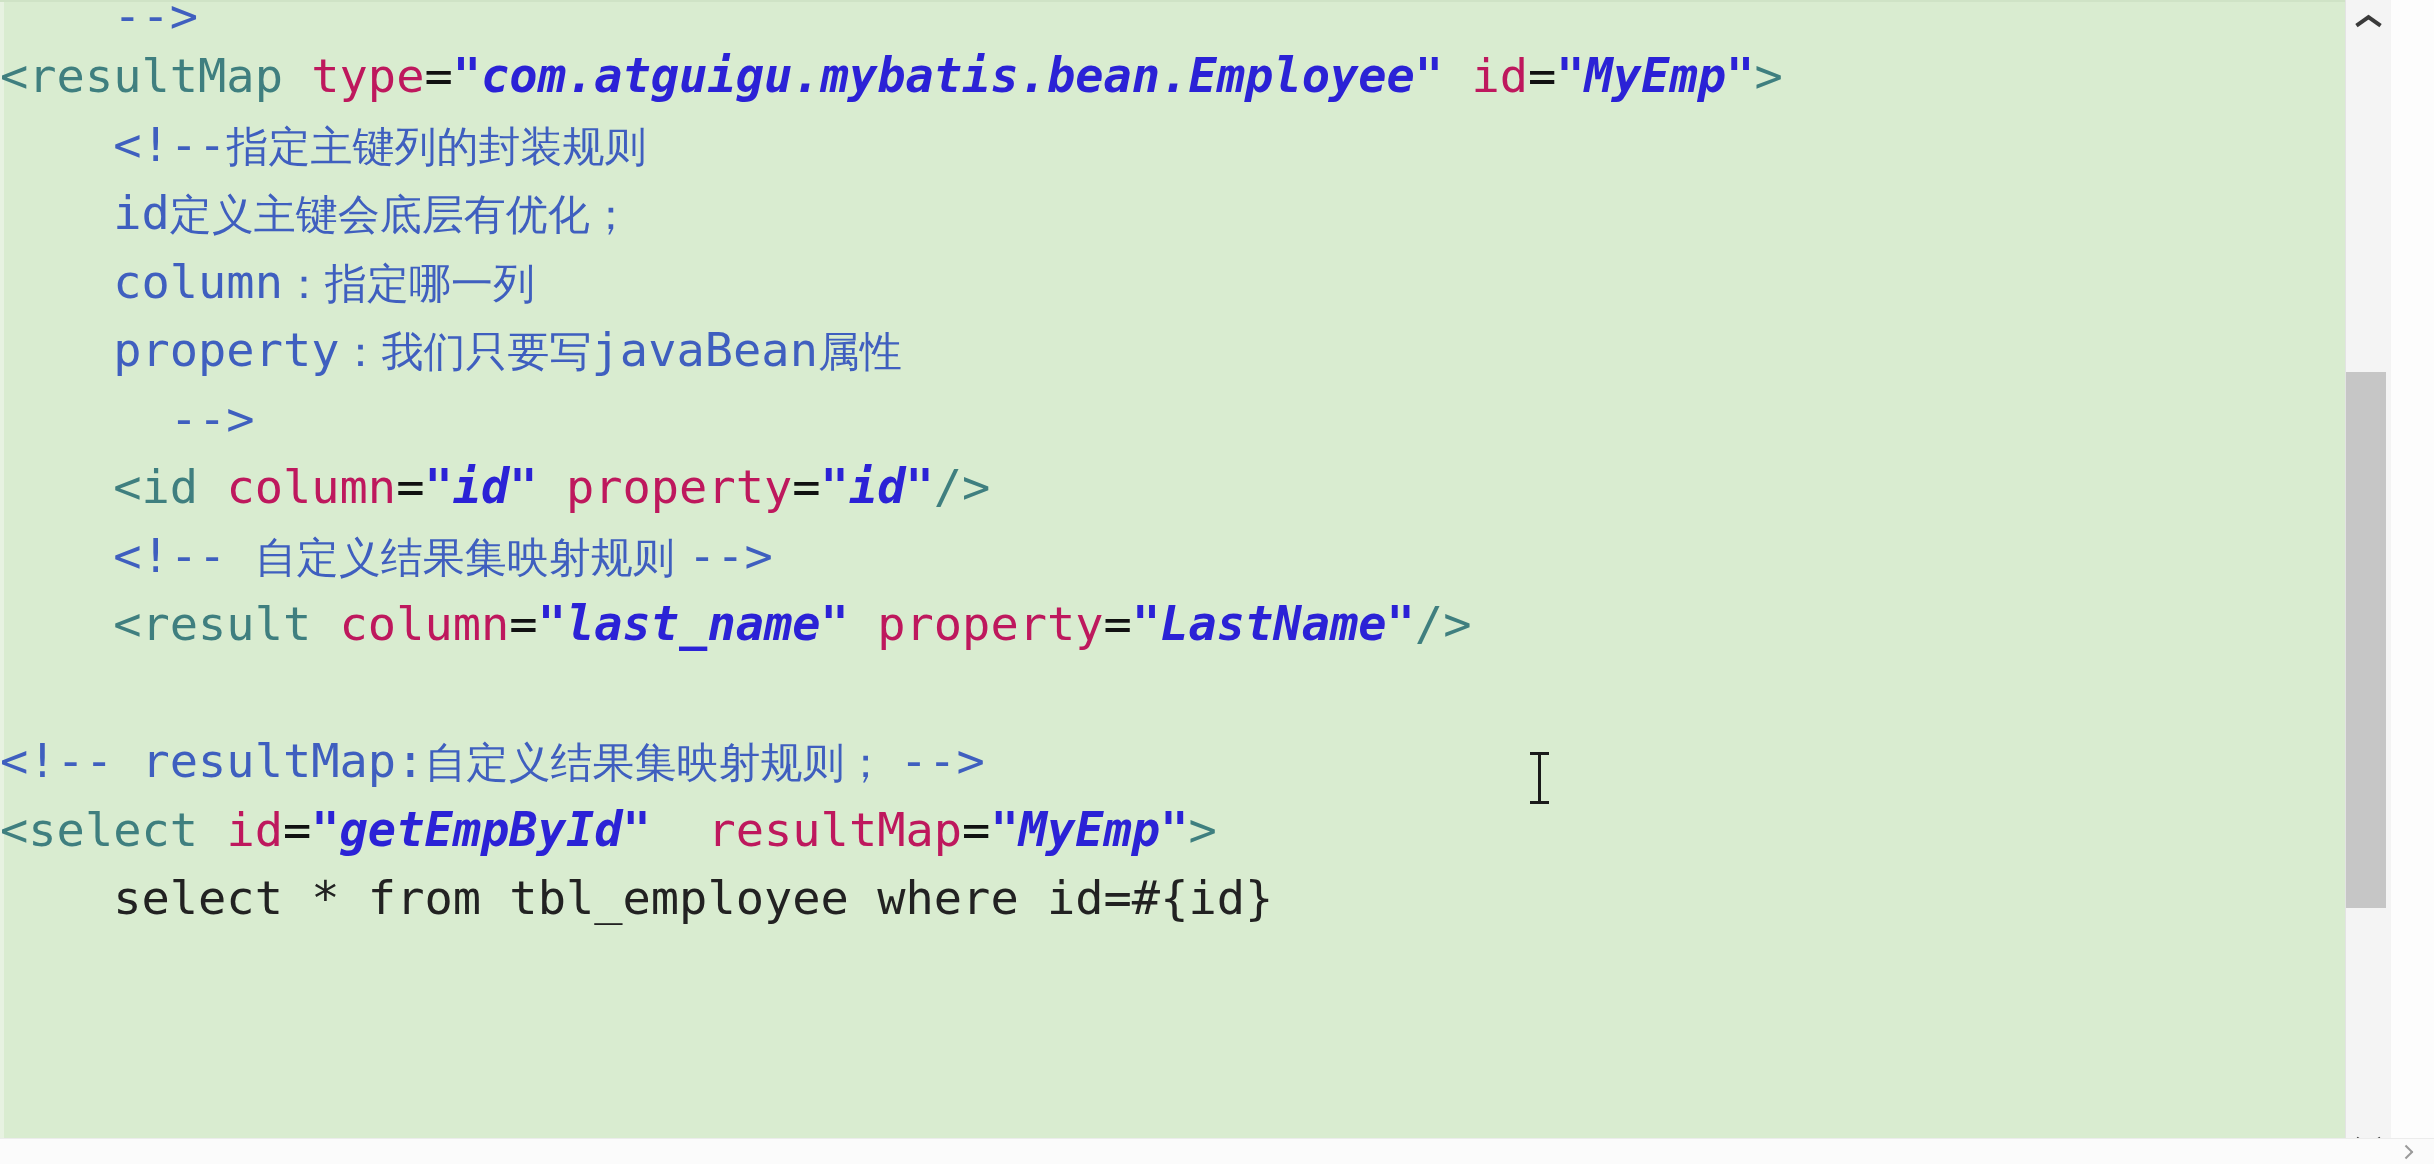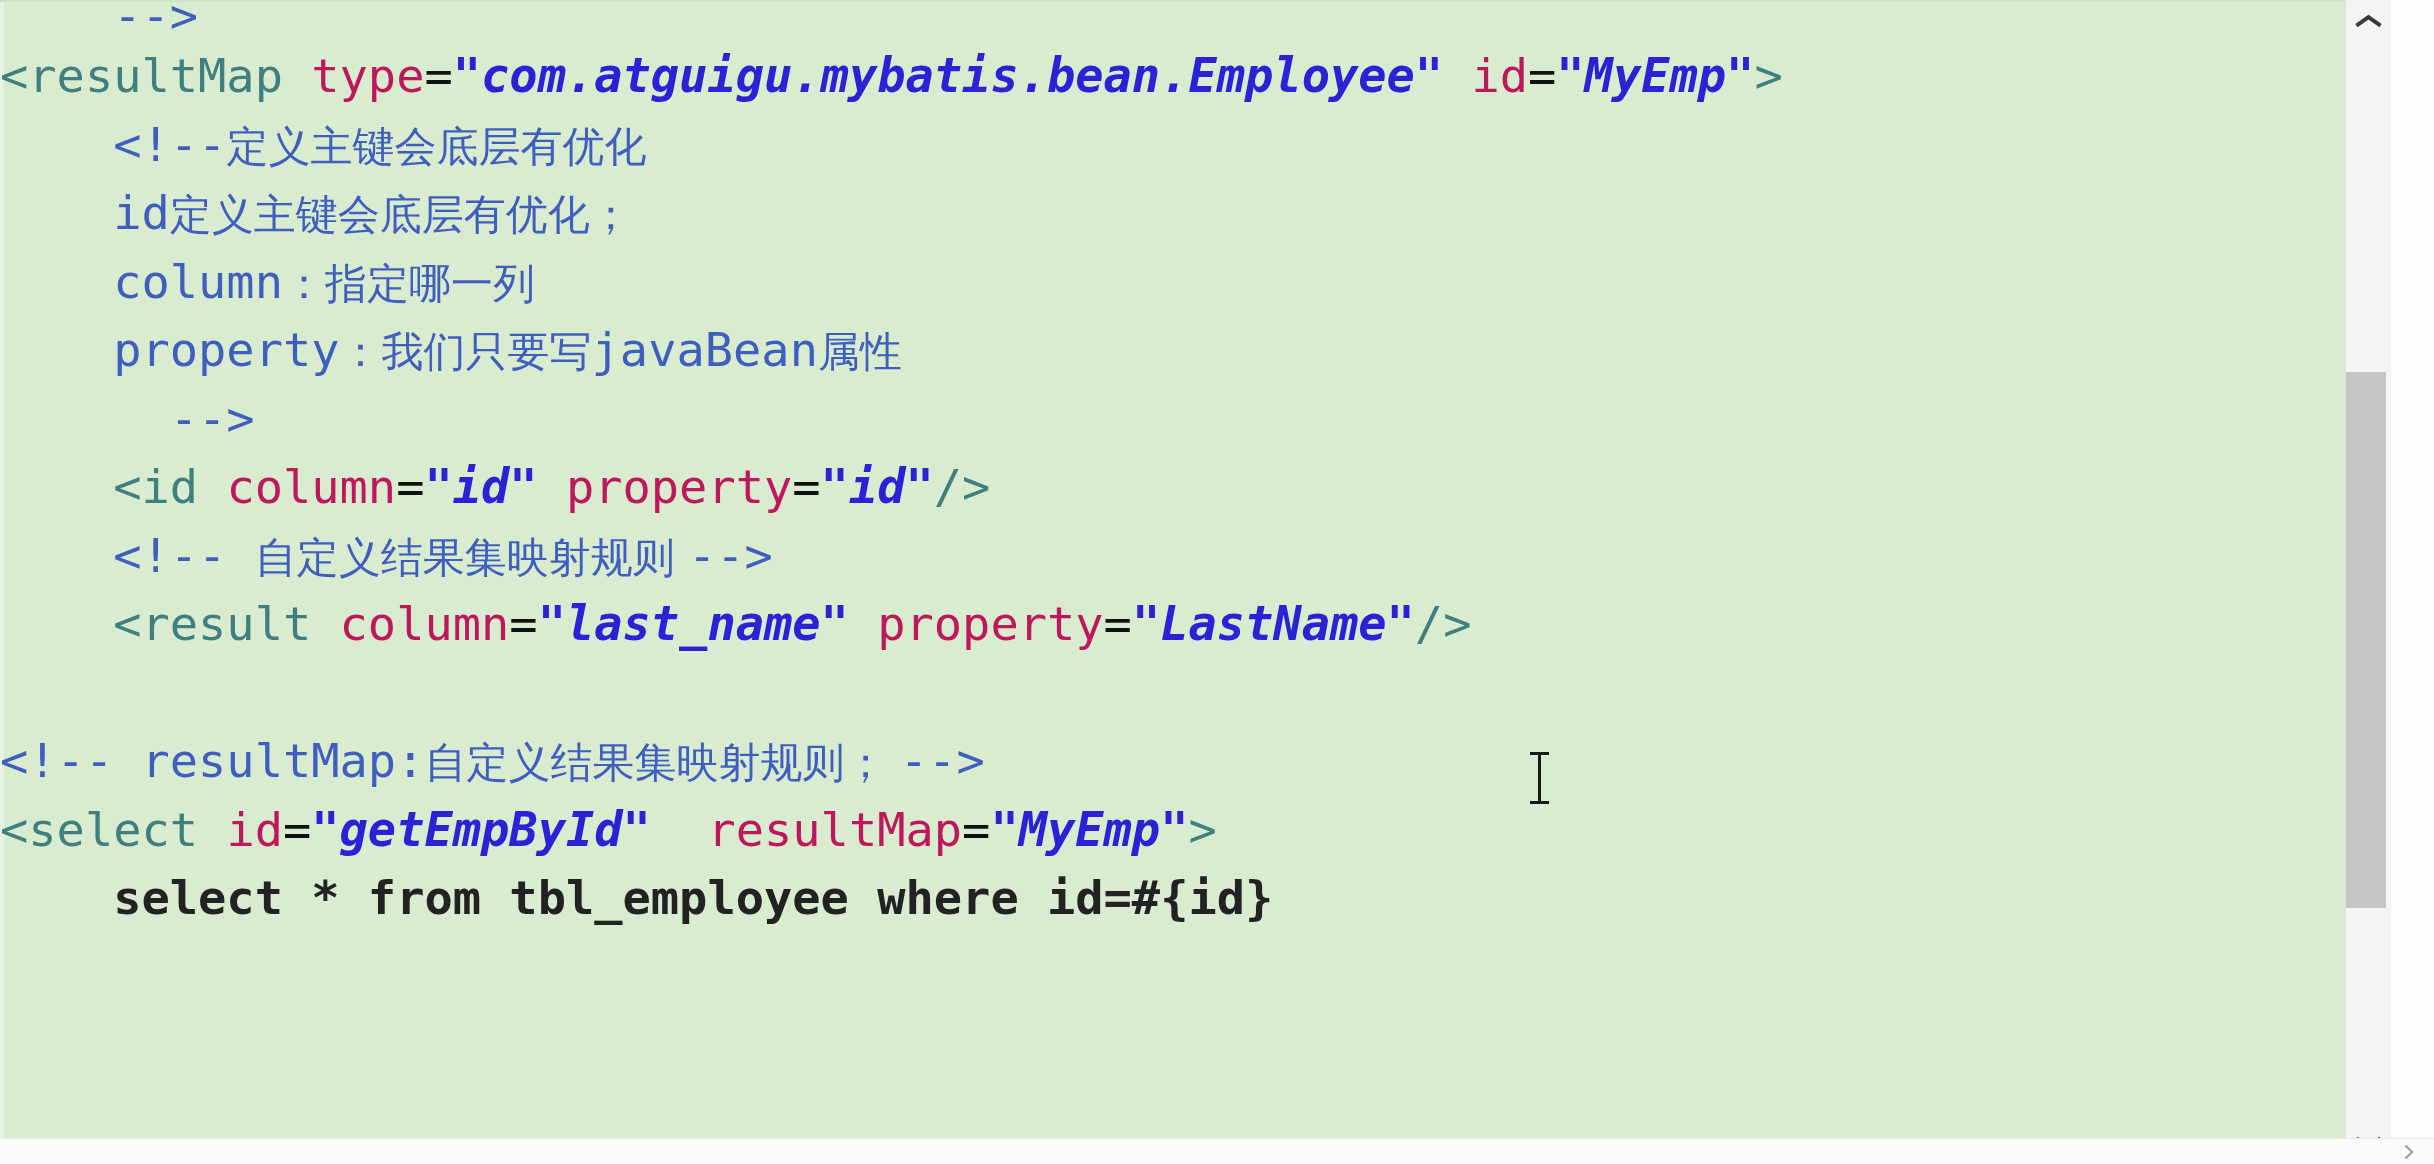--- a/index.html
+++ b/index.html
@@ -72,21 +72,21 @@
   }
 
   
   .tok-tag      { color: #3f7f7f; }   
   .tok-attr     { color: #be185d; }   
   .tok-eq       { color: #111111; }   
   .tok-val      { color: #2b22d6; font-style: italic; font-weight: bold; }
   .tok-comment  { color: #3f5fbf; }   
   .tok-cjk      { color: #3f5fbf; font-family: "DejaVu Sans", "Liberation Sans", sans-serif; font-size: 42px; }
   .tok-plain    { color: #222222; }   
-  .tok-sql      { color: #222222; font-weight: bold; }
+  .tok-sql      { color: #222222; }
 
   
   #mouse-caret {
     position: absolute;
     left: 1528px;
     top: 748px;
     width: 22px;
     height: 56px;
     pointer-events: none;
   }
@@ -205,21 +205,21 @@
 
 <div id="editor-window">
 
   <div id="code-viewport">
     <div id="left-edge"></div>
 
     <div id="code-surface">
 
     <div class="code-line first" id="line-1"><span class="ln-inner"><span>    </span><span class="tok-comment">--&gt;</span></span></div>
         <div class="code-line" id="line-2"><span class="ln-inner"><span class="tok-tag">&lt;resultMap</span><span class="tok-plain"> </span><span class="tok-attr">type</span><span class="tok-eq">=</span><span class="tok-val">"com.atguigu.mybatis.bean.Employee"</span><span class="tok-plain"> </span><span class="tok-attr">id</span><span class="tok-eq">=</span><span class="tok-val">"MyEmp"</span><span class="tok-tag">&gt;</span></span></div>
-        <div class="code-line" id="line-3"><span class="ln-inner"><span>    </span><span class="tok-comment">&lt;!--</span><span class="tok-cjk">定义主键会底层有优化</span></span></div>
+        <div class="code-line" id="line-3"><span class="ln-inner"><span>    </span><span class="tok-comment">&lt;!--</span><span class="tok-cjk">指定主键列的封装规则</span></span></div>
         <div class="code-line" id="line-4"><span class="ln-inner"><span>    </span><span class="tok-comment">id</span><span class="tok-cjk">定义主键会底层有优化；</span></span></div>
         <div class="code-line" id="line-5"><span class="ln-inner"><span>    </span><span class="tok-comment">column</span><span class="tok-cjk">：指定哪一列</span></span></div>
         <div class="code-line" id="line-6"><span class="ln-inner"><span>    </span><span class="tok-comment">property</span><span class="tok-cjk">：我们只要写</span><span class="tok-comment">javaBean</span><span class="tok-cjk">属性</span></span></div>
         <div class="code-line" id="line-7"><span class="ln-inner"><span>      </span><span class="tok-comment">--&gt;</span></span></div>
         <div class="code-line" id="line-8"><span class="ln-inner"><span>    </span><span class="tok-tag">&lt;id</span><span class="tok-plain"> </span><span class="tok-attr">column</span><span class="tok-eq">=</span><span class="tok-val">"id"</span><span class="tok-plain"> </span><span class="tok-attr">property</span><span class="tok-eq">=</span><span class="tok-val">"id"</span><span class="tok-tag">/&gt;</span></span></div>
         <div class="code-line" id="line-9"><span class="ln-inner"><span>    </span><span class="tok-comment">&lt;!-- </span><span class="tok-cjk">自定义结果集映射规则 </span><span class="tok-comment">--&gt;</span></span></div>
         <div class="code-line" id="line-10"><span class="ln-inner"><span>    </span><span class="tok-tag">&lt;result</span><span class="tok-plain"> </span><span class="tok-attr">column</span><span class="tok-eq">=</span><span class="tok-val">"last_name"</span><span class="tok-plain"> </span><span class="tok-attr">property</span><span class="tok-eq">=</span><span class="tok-val">"LastName"</span><span class="tok-tag">/&gt;</span></span></div>
         <div class="code-line" id="line-13"><span class="ln-inner"></span></div>
         <div class="code-line" id="line-14"><span class="ln-inner"><span class="tok-comment">&lt;!-- resultMap:</span><span class="tok-cjk">自定义结果集映射规则； </span><span class="tok-comment">--&gt;</span></span></div>
         <div class="code-line" id="line-16"><span class="ln-inner"><span class="tok-tag">&lt;select</span><span class="tok-plain"> </span><span class="tok-attr">id</span><span class="tok-eq">=</span><span class="tok-val">"getEmpById"</span><span class="tok-plain">  </span><span class="tok-attr">resultMap</span><span class="tok-eq">=</span><span class="tok-val">"MyEmp"</span><span class="tok-tag">&gt;</span></span></div>

